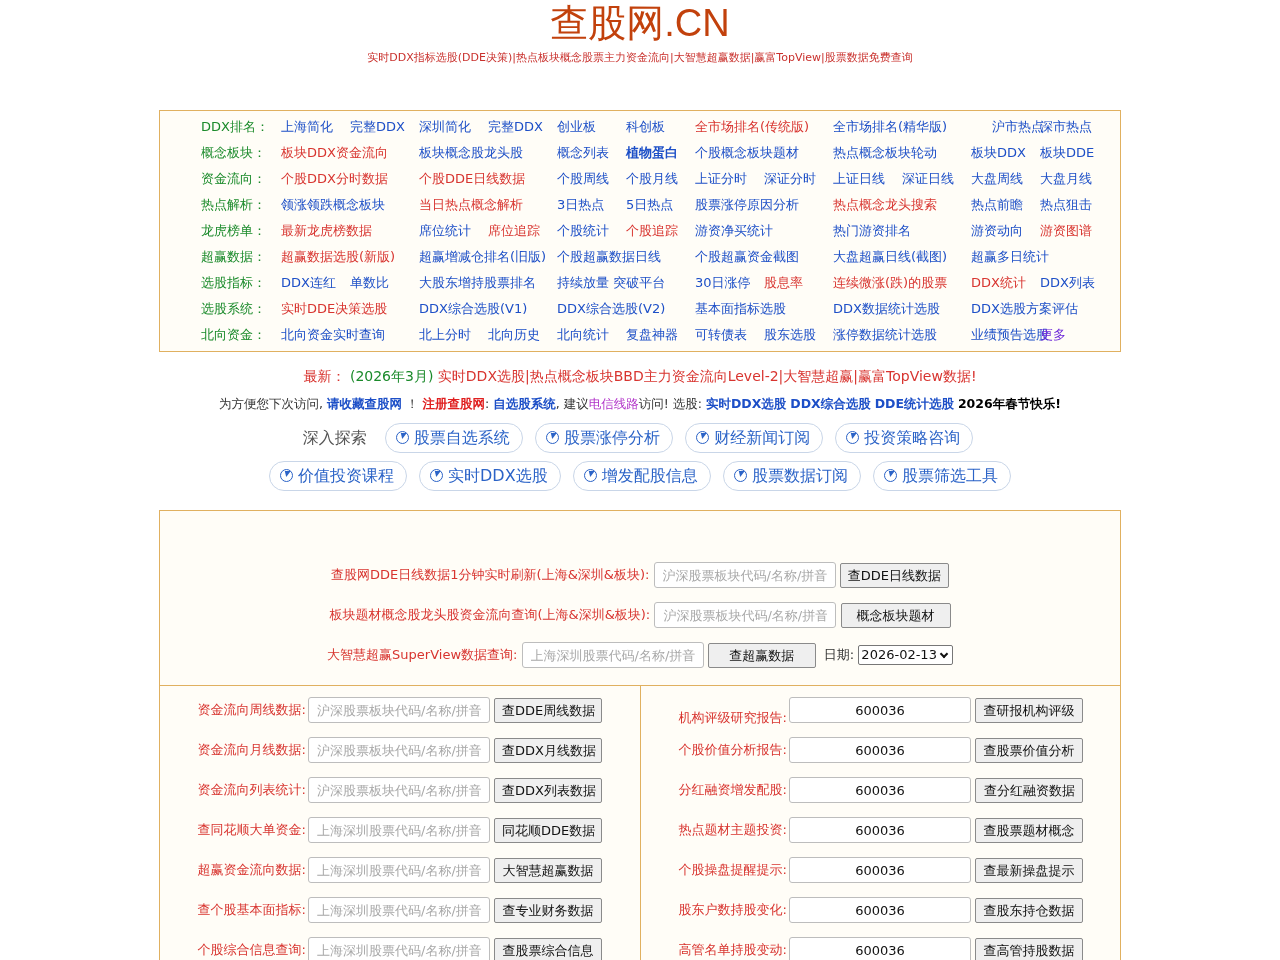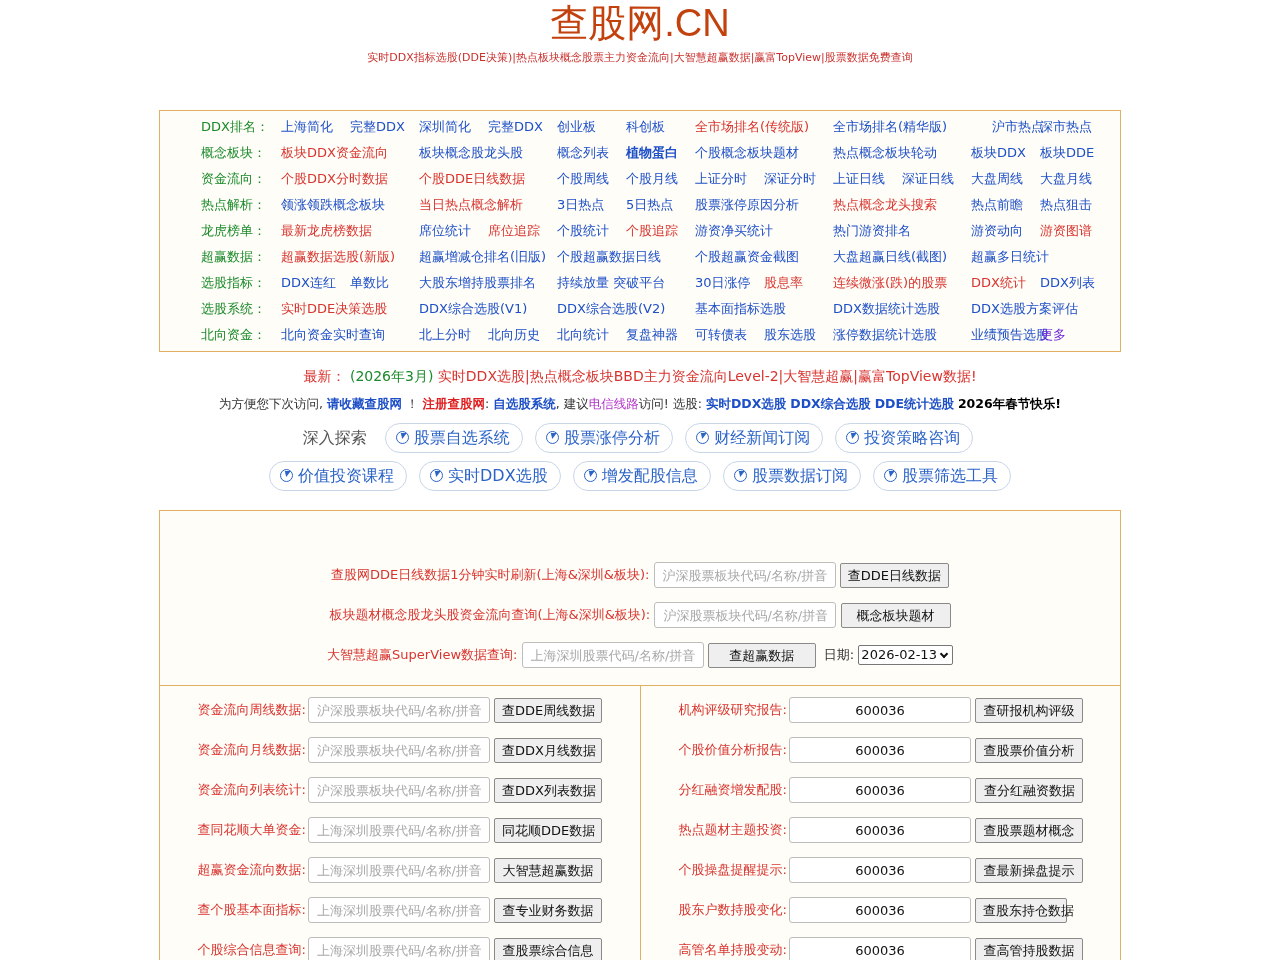--- a/index.html
+++ b/index.html
@@ -267,21 +267,21 @@
       <div class="grow" style="top: 251px; width: 480px;">
         <div class="lblwrap" style="left:0;width:146px;">
           <span class="qlbl">个股综合信息查询:</span>
         </div>
         <input class="inp" style="position: absolute; left: 148px; top: 0px; width: 182px;" placeholder="上海深圳股票代码/名称/拼音">
         <button class="btn" style="position:absolute;left:334px;top:1px;width:108px;">查股票综合信息</button>
       </div>
     </div>
   <div class="col right" id="rightcol">
       <div class="grow" style="top: 11px; width: 480px;">
-        <div class="lblwrap" style="left:0;width:146px;">
+        <div class="lblwrap" style="left:0;width:146px;margin-top:8px;">
           <span class="qlbl">机构评级研究报告:</span>
         </div>
         <input class="inp" style="position: absolute; left: 148px; top: 0px; width: 182px; text-align: center; color: rgb(17, 17, 17);" value="600036">
         <button class="btn" style="position:absolute;left:334px;top:1px;width:108px;">查研报机构评级</button>
       </div>
       <div class="grow" style="top: 51px; width: 480px;">
         <div class="lblwrap" style="left:0;width:146px;">
           <span class="qlbl">个股价值分析报告:</span>
         </div>
         <input class="inp" style="position: absolute; left: 148px; top: 0px; width: 182px; text-align: center; color: rgb(17, 17, 17);" value="600036">
@@ -306,21 +306,21 @@
           <span class="qlbl">个股操盘提醒提示:</span>
         </div>
         <input class="inp" style="position: absolute; left: 148px; top: 0px; width: 182px; text-align: center; color: rgb(17, 17, 17);" value="600036">
         <button class="btn" style="position:absolute;left:334px;top:1px;width:108px;">查最新操盘提示</button>
       </div>
       <div class="grow" style="top: 211px; width: 480px;">
         <div class="lblwrap" style="left:0;width:146px;">
           <span class="qlbl">股东户数持股变化:</span>
         </div>
         <input class="inp" style="position: absolute; left: 148px; top: 0px; width: 182px; text-align: center; color: rgb(17, 17, 17);" value="600036">
-        <button class="btn" style="position:absolute;left:334px;top:1px;width:92px;">查股东持仓数据</button>
+        <button class="btn" style="position:absolute;left:334px;top:1px;width:108px;">查股东持仓数据</button>
       </div>
       <div class="grow" style="top: 251px; width: 480px;">
         <div class="lblwrap" style="left:0;width:146px;">
           <span class="qlbl">高管名单持股变动:</span>
         </div>
         <input class="inp" style="position: absolute; left: 148px; top: 0px; width: 182px; text-align: center; color: rgb(17, 17, 17);" value="600036">
         <button class="btn" style="position:absolute;left:334px;top:1px;width:108px;">查高管持股数据</button>
       </div>
     </div>
 </div>

